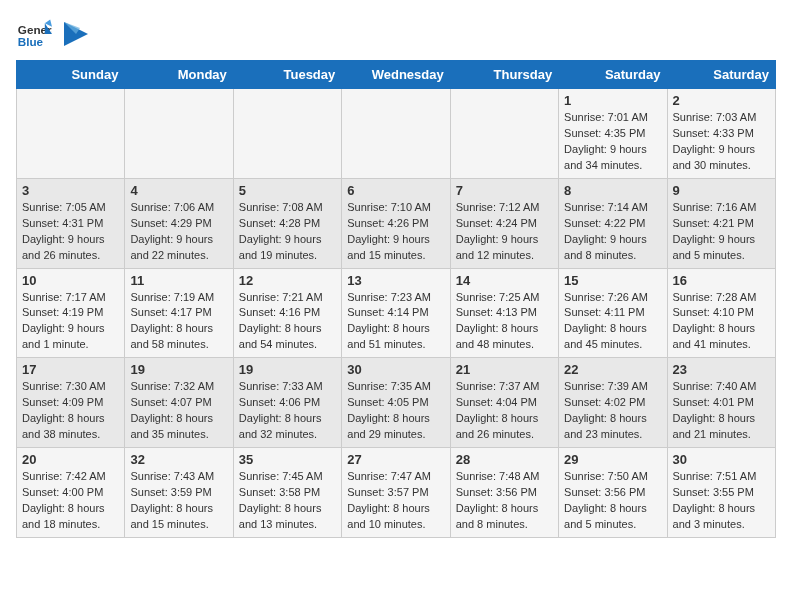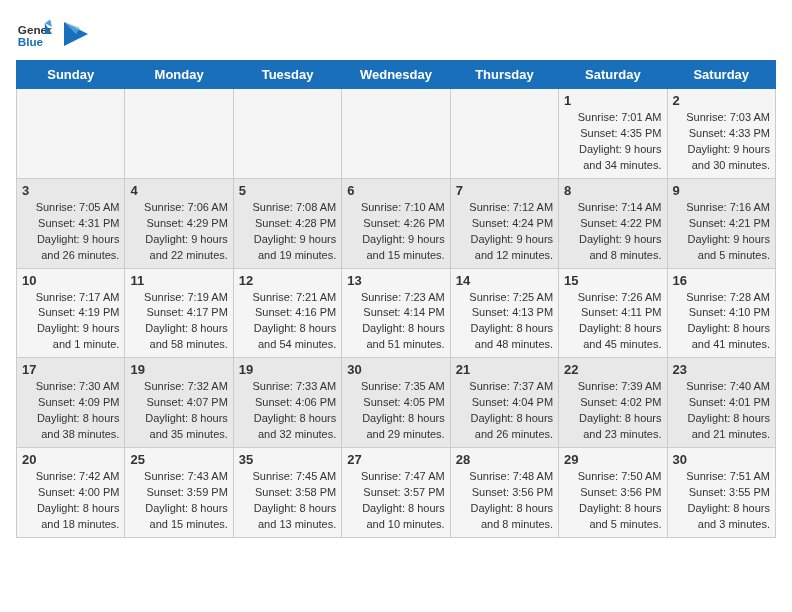--- a/index.html
+++ b/index.html
@@ -39,21 +39,21 @@
       font-weight: normal;
     }
     table {
       width: 100%;
       border-collapse: collapse;
       table-layout: fixed;
     }
     thead tr th {
       background-color: #1a6fbb;
       color: white;
-      text-align: center;
+      text-align: right;
       padding: 6px 6px;
       font-size: 13px;
       font-weight: bold;
       border: 1px solid #1a6fbb;
     }
     tbody tr td {
       vertical-align: top;
       border: 1px solid #ccc;
       padding: 4px 5px;
       font-size: 11px;
@@ -66,21 +66,20 @@
     tbody tr:nth-child(even) td {
       background-color: #e8e8e8;
     }
     .day-number {
       font-size: 13px;
       font-weight: bold;
       margin-bottom: 2px;
     }
     .day-info {
       line-height: 1.45;
-      text-align: right;
     }
     .empty-cell {
       background-color: #f5f5f5;
     }
   </style>
 </head>
 <body>
 
 <div class="header-area">
   <div class="logo">
@@ -222,21 +221,21 @@
           <div class="day-number">23</div>
           <div class="day-info">Sunrise: 7:40 AM<br>Sunset: 4:01 PM<br>Daylight: 8 hours and 21 minutes.</div>
         </td>
       </tr>
       <tr>
         <td>
           <div class="day-number">20</div>
           <div class="day-info">Sunrise: 7:42 AM<br>Sunset: 4:00 PM<br>Daylight: 8 hours and 18 minutes.</div>
         </td>
         <td>
-          <div class="day-number">25</div>
+          <div class="day-number">32</div>
           <div class="day-info">Sunrise: 7:43 AM<br>Sunset: 3:59 PM<br>Daylight: 8 hours and 15 minutes.</div>
         </td>
         <td>
           <div class="day-number">35</div>
           <div class="day-info">Sunrise: 7:45 AM<br>Sunset: 3:58 PM<br>Daylight: 8 hours and 13 minutes.</div>
         </td>
         <td>
           <div class="day-number">27</div>
           <div class="day-info">Sunrise: 7:47 AM<br>Sunset: 3:57 PM<br>Daylight: 8 hours and 10 minutes.</div>
         </td>

